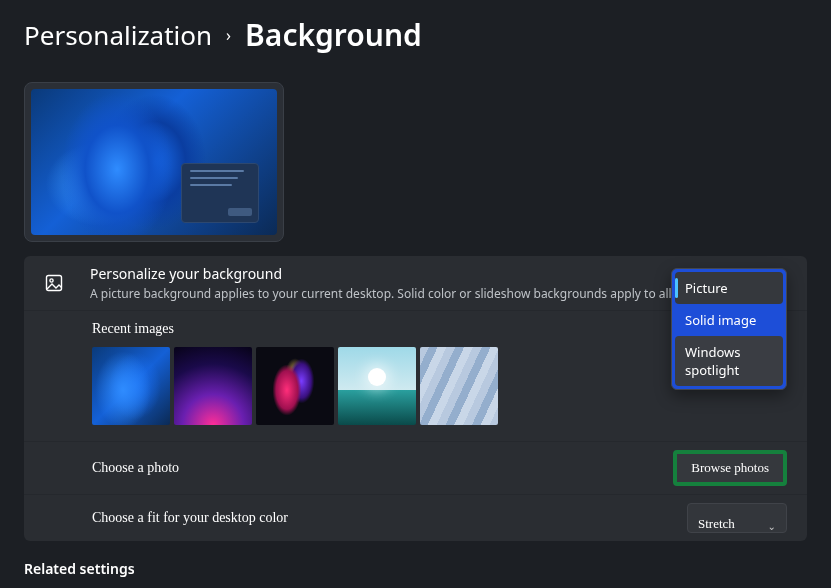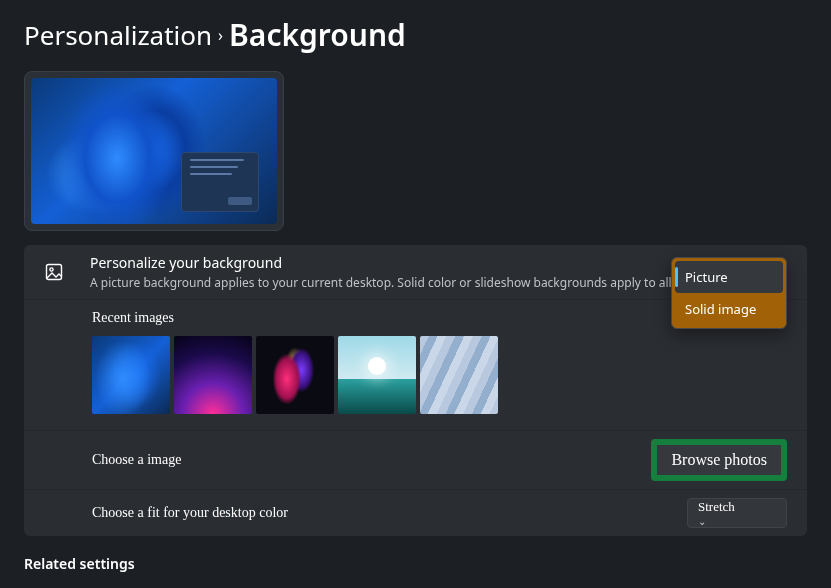--- a/index.html
+++ b/index.html
@@ -11,22 +11,22 @@
     width: 831px;
     height: 588px;
     overflow: hidden;
     padding: 14px 24px 0 24px;
   }
 
   
   .breadcrumb {
     display: flex;
     align-items: center;
-    gap: 6px;
-    margin-bottom: 16px;
+    gap: 14px;
+    margin-bottom: 27px;
   }
   .breadcrumb .parent {
     font-size: 26px;
     font-weight: 400;
     color: #ffffff;
     cursor: pointer;
   }
   .breadcrumb .chevron {
     font-size: 16px;
     color: #ffffff;
@@ -125,39 +125,38 @@
   .row-desc { font-size: 12px; color: #bfc3c8; margin-top: 2px; }
 
   
   .dropdown-trigger {
     width: 100px;
     height: 30px;
     background: #33363b;
     border: 1px solid #404349;
     border-radius: 4px;
     display: flex;
-    align-items: flex-start;
+    align-items: flex-end;
     justify-content: space-between;
     padding: 0 10px;
     font-size: 13px;
     cursor: pointer;
-    flex-direction: column;
   }
   .dropdown-trigger .chev {
     font-size: 10px;
     color: #c8c8c8;
   }
 
   
   .menu {
     position: absolute;
     right: 20px;
     top: 12px;
     width: 116px;
-    background: #a16207;
+    background: #1d4ed8;
     border: 1px solid #44474d;
     border-radius: 6px;
     padding: 3px;
     z-index: 50;
     box-shadow: 0 6px 16px rgba(0,0,0,.4);
   }
   .menu-item {
     padding: 7px 10px;
     font-size: 13px;
     color: #ffffff;
@@ -206,24 +205,24 @@
     radial-gradient(ellipse 18px 32px at 35% 55%, #ff2e7a 0%, #a01050 60%, transparent 80%),
     radial-gradient(ellipse 16px 28px at 62% 40%, #7a3cff 0%, #3a1080 60%, transparent 80%),
     radial-gradient(ellipse 14px 24px at 50% 30%, #ffd060 0%, transparent 70%);}
   .thumb.t4 { background: linear-gradient(#9fd9e8 0%,#cfeaf0 55%,#2aa09f 55%,#0a4a4a 100%); }
   .thumb.t4::after{content:"";position:absolute;left:50%;top:38%;width:18px;height:18px;border-radius:50%;background:#fff;transform:translate(-50%,-50%);box-shadow:0 0 14px 4px rgba(255,255,255,.6);}
   .thumb.t5 { background: repeating-linear-gradient(115deg,#b8c9df 0 8px,#94aecd 8px 16px,#c9d7e8 16px 24px); }
 
   
   .button {
     background: #35383d;
-    border: 6px solid #15803d;
+    border: 4px solid #15803d;
     border-radius: 4px;
     padding: 6px 14px;
-    font-size: 16px;
+    font-size: 13px;
     color: #ffffff;
     cursor: pointer;
   }
 
   
   .section-header {
     font-size: 14px;
     font-weight: 600;
     color: #ffffff;
     margin-bottom: 24px;
@@ -264,37 +263,38 @@
       </svg>
     </div>
     <div class="row-text">
       <div class="row-title">Personalize your background</div>
       <div class="row-desc">A picture background applies to your current desktop. Solid color or slideshow backgrounds apply to all your desktops.</div>
     </div>
 
     <div class="menu">
       <div class="menu-item selected">Picture</div>
       <div class="menu-item">Solid image</div>
+      <div class="menu-item hovered">Windows spotlight</div>
     </div>
   </div>
 
   <div class="row subrow" style="display:block;padding-top:10px;padding-bottom:16px;">
     <div class="row-title">Recent images</div>
     <div class="thumbs">
       <div class="thumb t1"></div>
       <div class="thumb t2"></div>
       <div class="thumb t3"></div>
       <div class="thumb t4"></div>
       <div class="thumb t5"></div>
     </div>
   </div>
 
   <div class="row subrow">
     <div class="row-text">
-      <div class="row-title">Choose a image</div>
+      <div class="row-title">Choose a photo</div>
     </div>
     <div class="button">Browse photos</div>
   </div>
 
   <div class="row subrow">
     <div class="row-text">
       <div class="row-title">Choose a fit for your desktop color</div>
     </div>
     <div class="dropdown-trigger">
       <span>Stretch</span>

